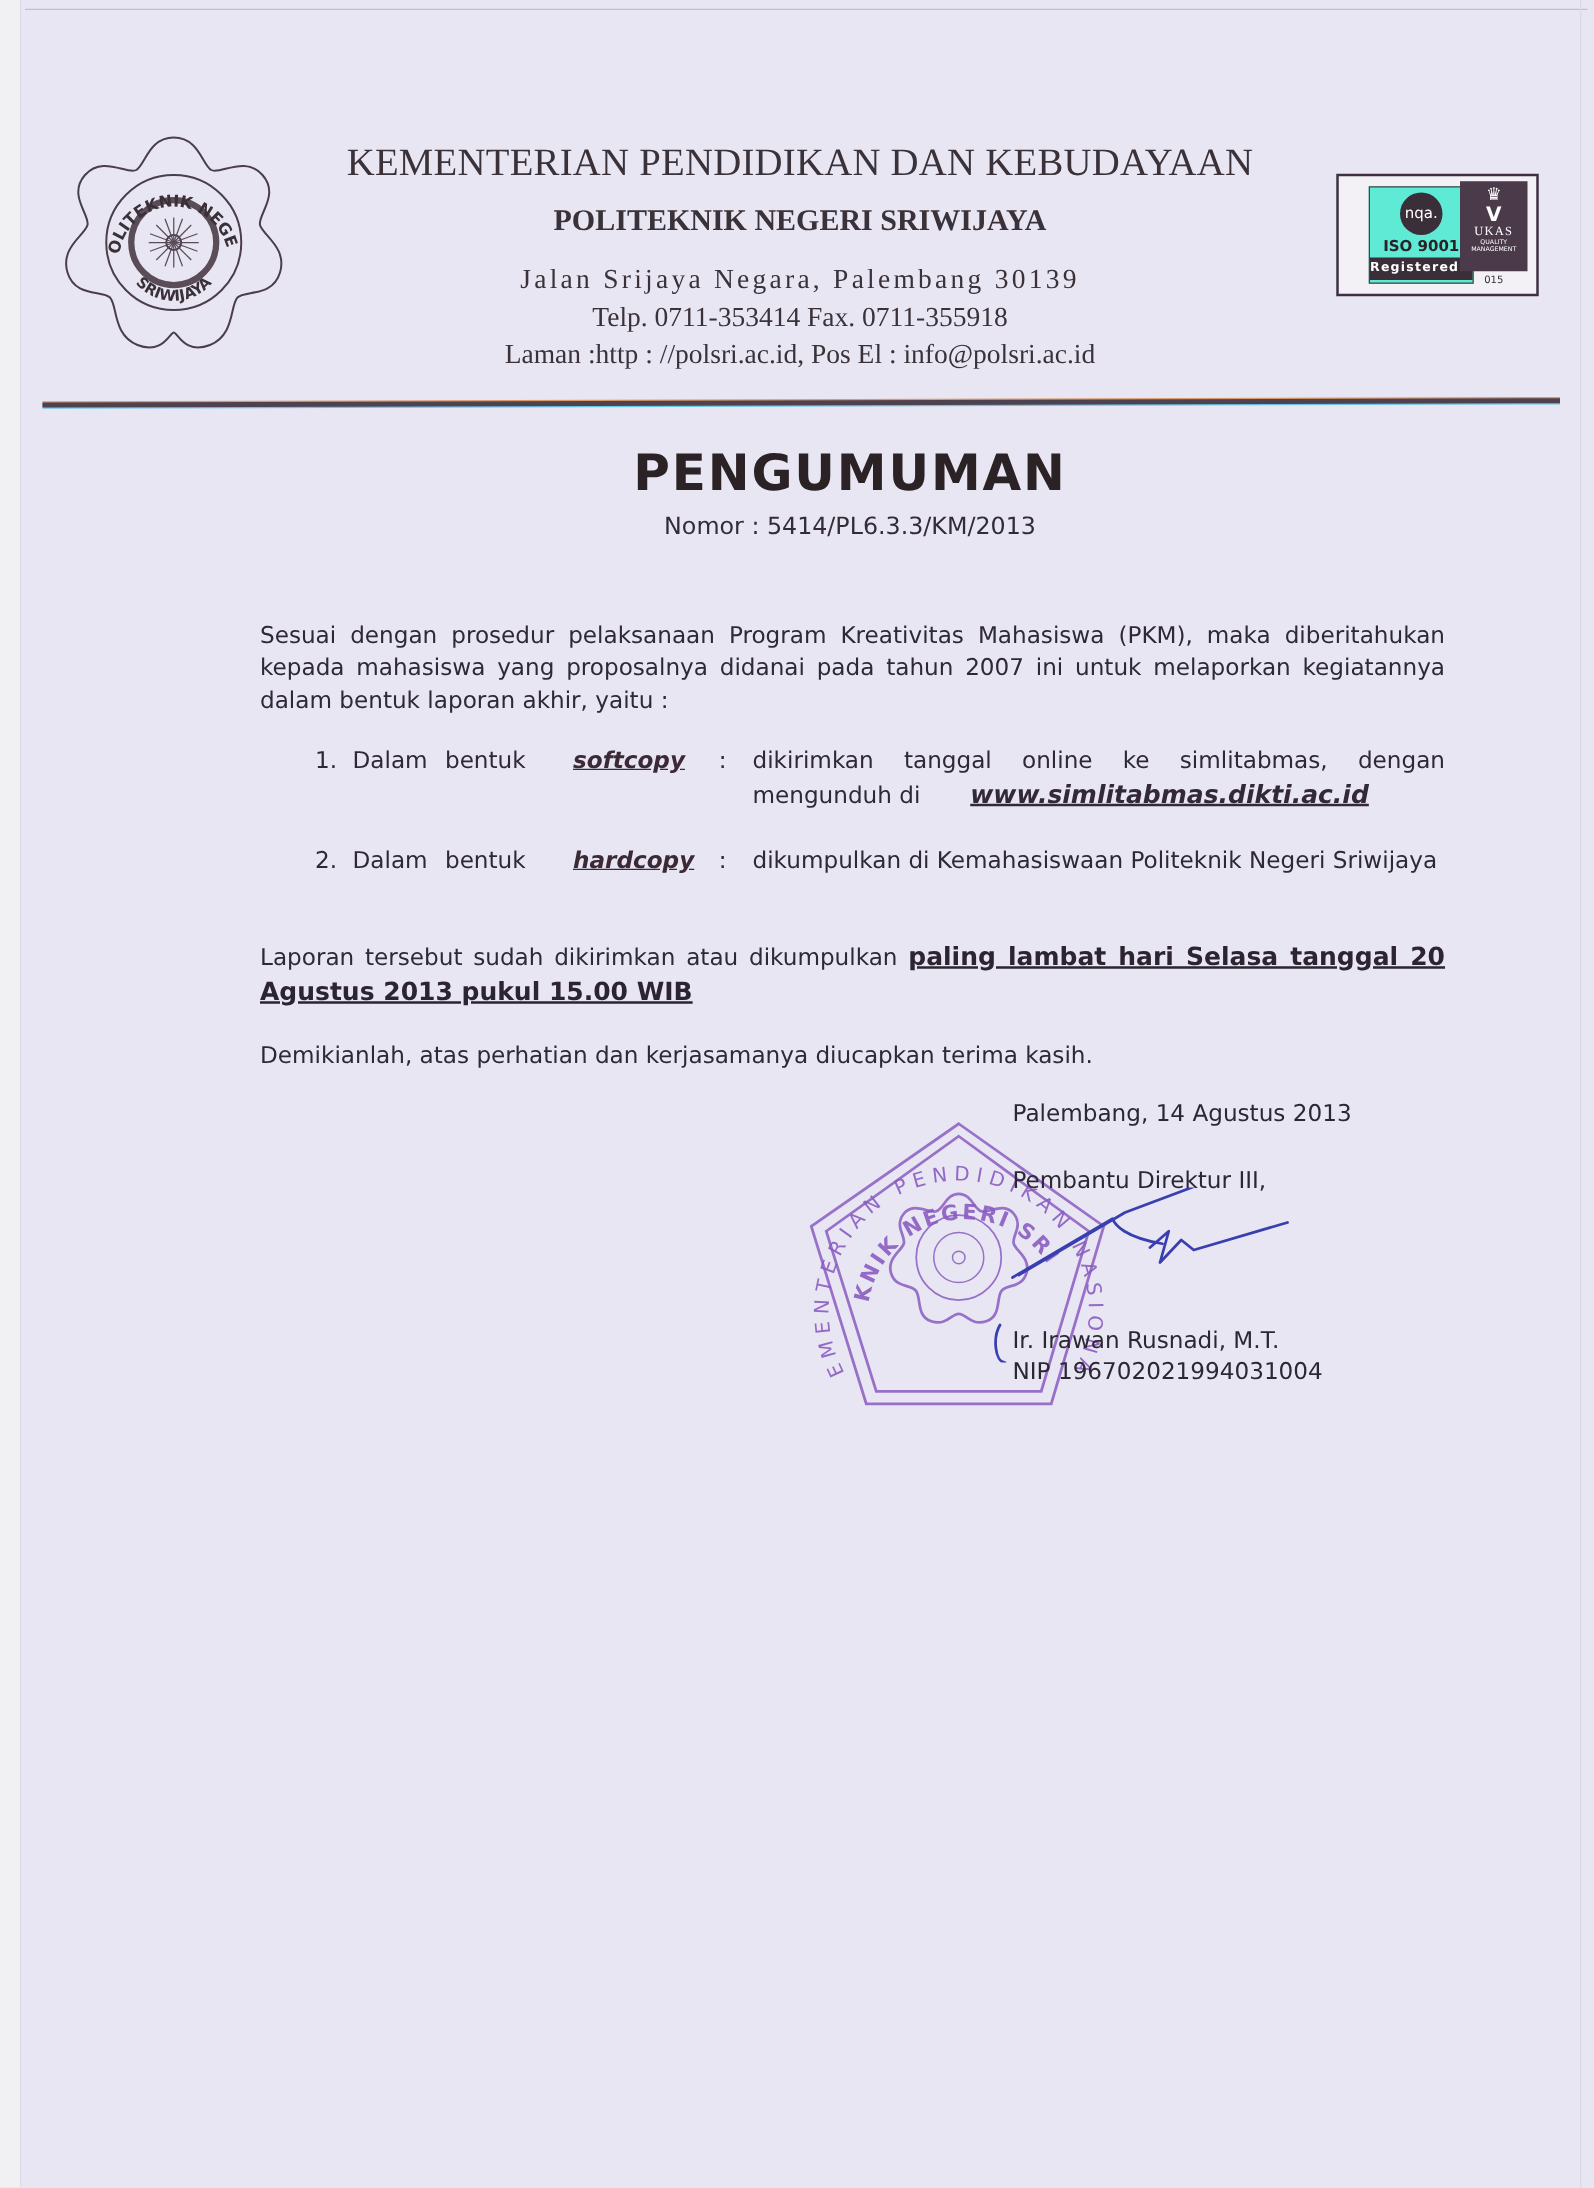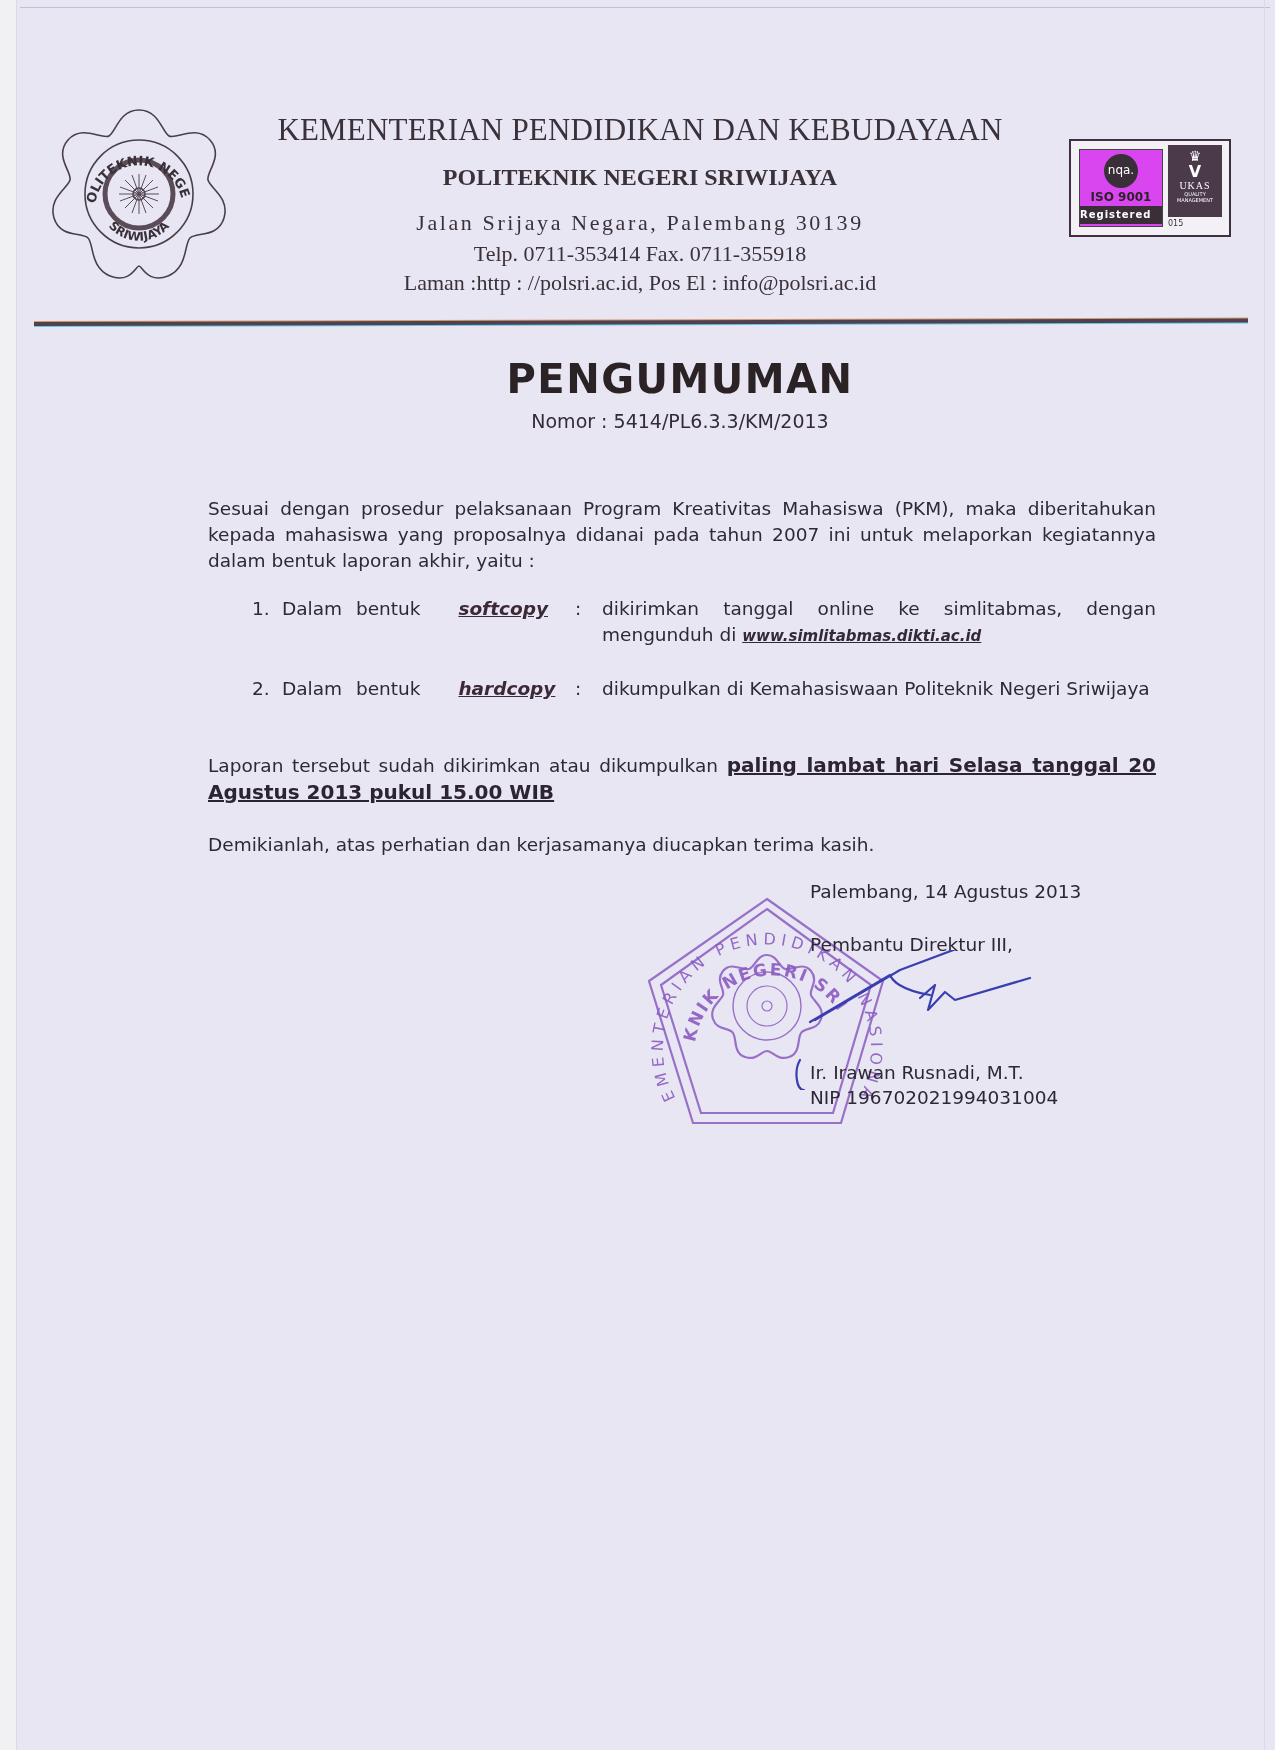--- a/index.html
+++ b/index.html
@@ -16,49 +16,49 @@
   
   .logo { position: absolute; left: 44px; top: 102px; width: 190px; height: 190px; }
   .lh { position: absolute; left: 240px; width: 800px; text-align: center; font-family: "Liberation Serif", serif; color: #3a3238; }
   .lh-ministry { top: 112px; font-size: 31px; letter-spacing: 0.2px; }
   .lh-inst { top: 164px; font-size: 24px; font-weight: bold; }
   .lh-addr { top: 210px; font-size: 22px; letter-spacing: 2.6px; }
   .lh-tel { top: 241px; font-size: 22px; }
   .lh-web { top: 270px; font-size: 22px; }
 
   .iso { position: absolute; left: 1069px; top: 139px; width: 158px; height: 94px; border: 2px solid #3e3040; background: #f3f1f6; }
-  .iso-left { position: absolute; left: 8px; top: 8px; width: 82px; height: 76px; border: 1px solid #444; background: #d946ef; }
+  .iso-left { position: absolute; left: 24px; top: 8px; width: 82px; height: 76px; border: 1px solid #444; background: #5eead4; }
   .nqa-circle { position: absolute; left: 24px; top: 4px; width: 34px; height: 34px; border-radius: 50%; background: #3a2f38; color: #fff; font-size: 12px; text-align: center; line-height: 32px; }
   .iso-9001 { position: absolute; left: 0; width: 82px; top: 40px; text-align: center; font-size: 12px; font-weight: bold; color: #2a2228; }
   .iso-reg { position: absolute; left: 0; width: 82px; top: 56px; height: 18px; background: #3a2f38; color: #fff; font-size: 10px; font-weight: bold; text-align: left; line-height: 18px; letter-spacing: 1px; }
   .ukas { position: absolute; left: 97px; top: 4px; width: 54px; height: 72px; background: #4a3a4a; color: #fff; text-align: center; }
   .ukas-crown { font-size: 14px; margin-top: 3px; line-height: 16px; }
   .ukas-v { font-size: 16px; line-height: 16px; font-weight: bold; }
   .ukas-txt { font-size: 10px; font-family: "Liberation Serif", serif; letter-spacing: 1px; }
   .ukas-sub { font-size: 5px; line-height: 6px; }
-  .ukas-num { position: absolute; left: 97px; top: 78px; width: 54px; text-align: left; font-size: 8px; color: #333; }
+  .ukas-num { position: absolute; left: 97px; top: 78px; width: 54px; text-align: center; font-size: 8px; color: #333; }
 
   .rule { position: absolute; left: 34px; top: 322px; width: 1214px; height: 4px; background: #4e4250; transform: rotate(-0.16deg); transform-origin: left center; box-shadow: 0 1px 0 #69c5e6, 0 -1px 0 #d79a6a; }
 
   
   .title { position: absolute; left: 200px; width: 960px; top: 356px; text-align: center; font-size: 40px; font-weight: bold; letter-spacing: 1.5px; color: #2a2224; }
   .nomor { position: absolute; left: 200px; width: 960px; top: 410px; text-align: center; font-size: 19px; color: #332c36; }
 
   
   .para { position: absolute; left: 208px; width: 948px; font-size: 18.5px; line-height: 26px; text-align: justify; text-align-last: left; color: #2e2934; }
   .p1 { top: 496px; }
   .li { position: absolute; font-size: 18.5px; line-height: 26px; color: #2e2934; }
   .li-num { left: 252px; }
   .li-lbl { left: 282px; width: 280px; }
   .li-colon { left: 575px; }
   .li-desc { left: 602px; width: 554px; text-align: justify; text-align-last: left; }
   .li1 { top: 596px; }
   .li2 { top: 676px; }
   .em { font-weight: bold; font-style: italic; text-decoration: underline; color: #3b2a35; margin-left: 24px; }
-  .url { font-weight: bold; font-style: italic; text-decoration: underline; font-size: 15px; color: #332838; }
+  .url { font-weight: bold; font-style: italic; text-decoration: underline; font-size: 20px; color: #332838; margin-left: 34px; }
   .p2 { top: 752px; }
   .deadline { font-weight: bold; text-decoration: underline; font-size: 20px; color: #2c2430; }
   .p3 { top: 832px; }
 
   
   .stamp { position: absolute; left: 643px; top: 893px; width: 248px; height: 240px; }
   .sig-line { position: absolute; left: 810px; font-size: 18.5px; color: #2c2833; }
   .sig-place { top: 881px; }
   .sig-role { top: 934px; }
   .sig-name { top: 1062px; }

